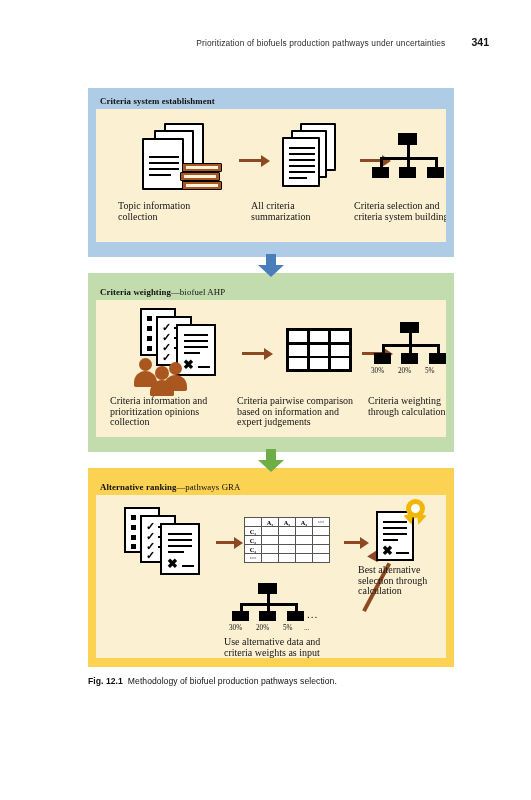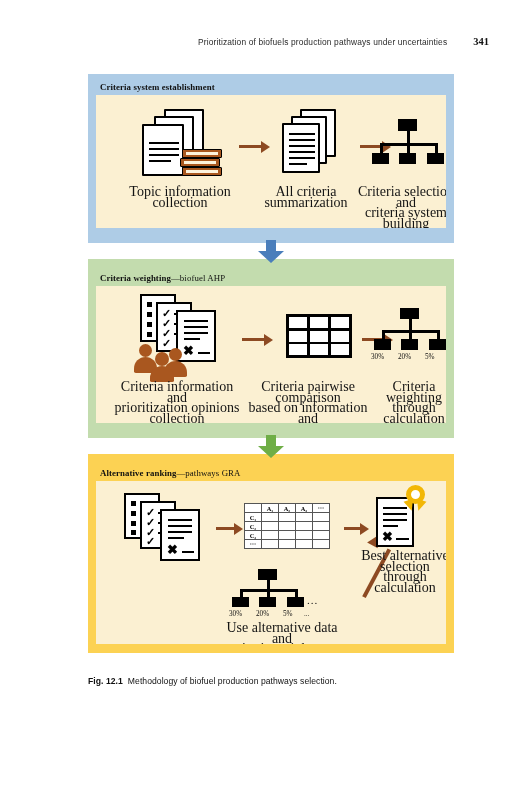--- a/index.html
+++ b/index.html
@@ -13,24 +13,24 @@
   .page { position: relative; width: 531px; height: 800px; background: #fff; }
 
   
   .runhead {
     position: absolute; left: 0; top: 36px; width: 531px;
     display: flex; justify-content: flex-end; align-items: baseline;
     padding-right: 42px;
     font-family: "Liberation Sans", sans-serif;
   }
   .runhead .rh-title { font-size: 8.4px; color: #2b2b2b; letter-spacing: .15px; }
-  .runhead .rh-page { font-size: 10.5px; font-weight: bold; color: #111; margin-left: 26px; font-family: Liberation Serif, serif; }
-
-  
-  .flow { position: absolute; left: 88px; top: 74px; width: 390px; }
+  .runhead .rh-page { font-size: 10.5px; font-weight: bold; color: #111; margin-left: 26px; }
+
+  
+  .flow { position: absolute; left: 88px; top: 88px; width: 390px; }
 
   .panel { position: relative; width: 366px; padding: 6px 8px 8px 8px; }
   .panel.blue  { background: #aecce6; height: 163px; }
   .panel.green { background: #c3dcae; height: 167px; }
   .panel.gold  { background: #fcd253; height: 193px; }
 
   .panel-title {
     font-family: "Liberation Serif", serif;
     font-size: 8.8px; color: #101010; font-weight: bold;
     margin: 2px 0 3px 4px; letter-spacing: .1px; white-space: nowrap;
@@ -61,23 +61,23 @@
   }
   .harrow .head {
     position: absolute; top: 0; width: 0; height: 0;
     border-top: 6px solid transparent;
     border-bottom: 6px solid transparent;
     border-left: 9px solid #8d4a22;
   }
 
   
   .cap {
-    position: absolute; text-align: center;
+    position: absolute; 
     font-family: "Liberation Serif", serif;
-    font-size: 14px; line-height: 10.5px; color: #141414;
+    font-size: 10px; line-height: 10.5px; color: #141414;
   }
 
   
   .icon { position: absolute; }
   .doc {
     position: absolute; background: #ffffff;
     border: 2.6px solid #000; border-radius: 1px;
   }
   .doc .line { position: absolute; height: 1.9px; background: #000; left: 5px; }
 

